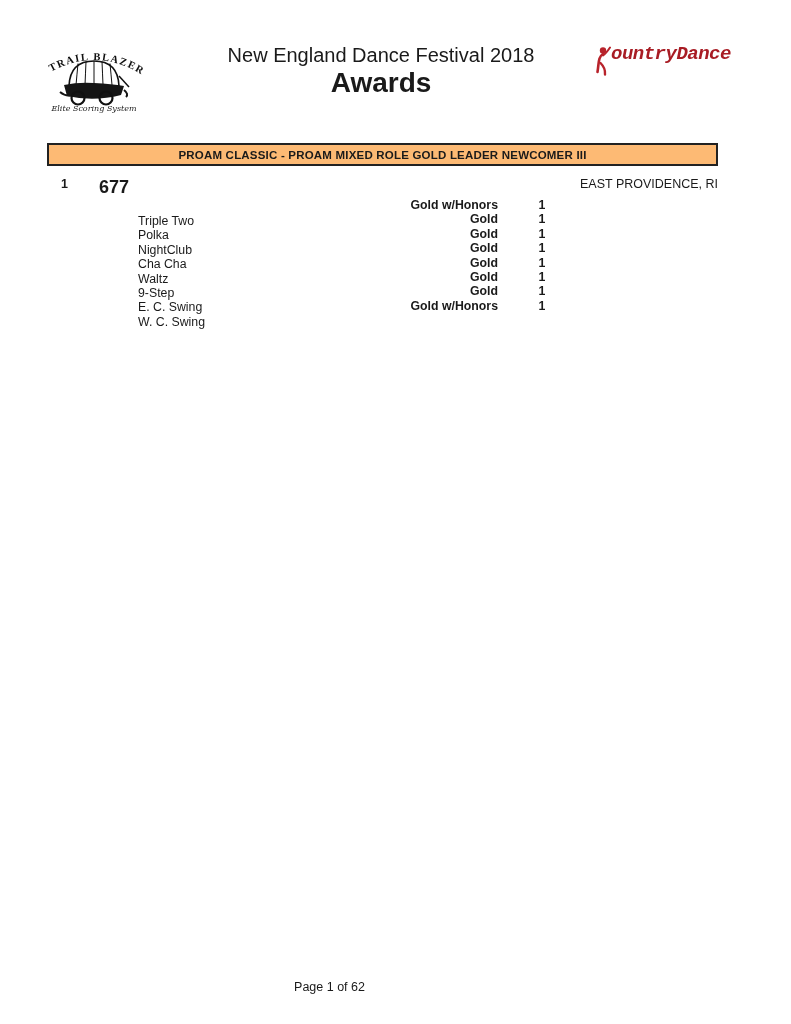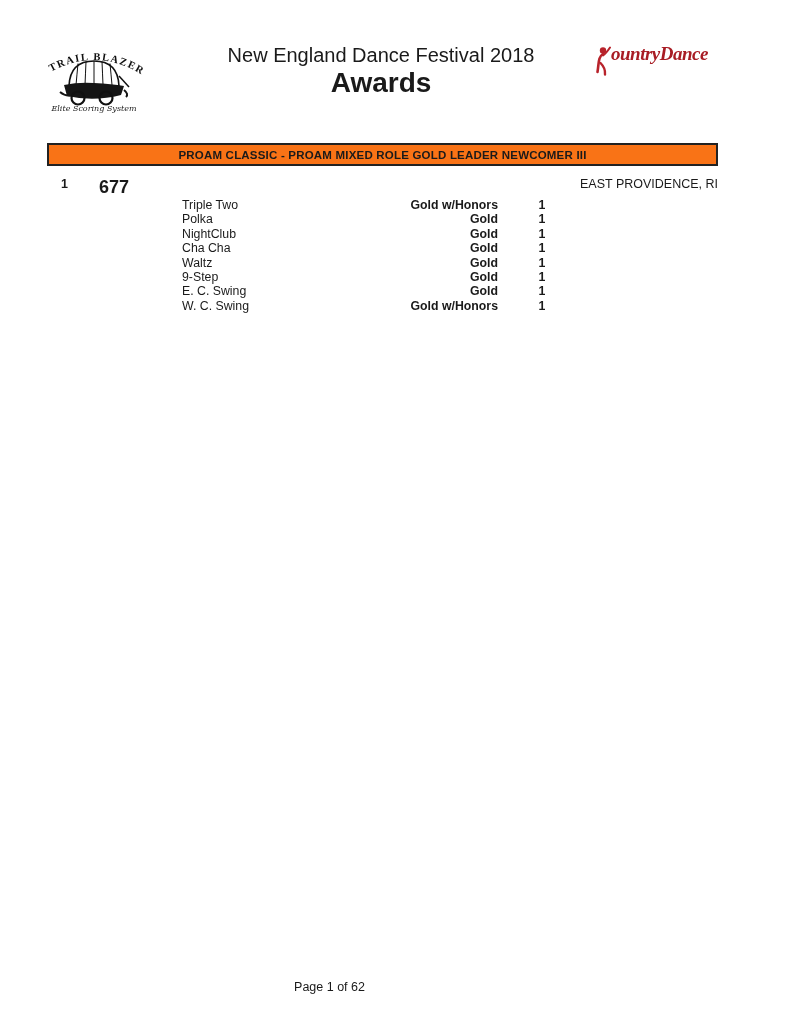--- a/index.html
+++ b/index.html
@@ -9,42 +9,42 @@
   
   .title-block{position:absolute;left:0;top:44px;width:762px;text-align:center;}
   .festival-title{font-size:20px;font-weight:400;}
   .awards-title{font-size:28px;font-weight:bold;}
 
   .left-logo{position:absolute;left:38px;top:40px;width:112px;height:78px;}
 
   .right-logo{position:absolute;left:594px;top:44px;width:128px;}
   .cd-line{display:flex;align-items:flex-start;}
   .cd-icon{flex:0 0 auto;margin-top:2px;}
-  .cd-text{font-family:Liberation Serif, serif;font-style:italic;font-weight:bold;
+  .cd-text{font-family:Liberation Mono, monospace;font-style:italic;font-weight:bold;
            font-size:19px;color:#a81c24;letter-spacing:-0.5px;line-height:1.1;}
   .director-text{font-size:22px;font-weight:bold;font-style:italic;color:#121212;
                  text-align:center;margin-top:-1px;padding-left:16px;letter-spacing:0.5px;}
 
   
   .section-box{position:absolute;left:47px;top:143px;width:671px;height:23px;
                border:2px solid #222;box-sizing:border-box;display:flex;align-items:center;
                justify-content:center;font-weight:bold;font-size:11.5px;letter-spacing:0.2px;
-               background:#f97316;}
+               background:#fdba74;}
 
   
   .entrant-place{position:absolute;left:61px;top:177px;font-weight:bold;font-size:12.5px;}
   .entrant-number{position:absolute;left:99px;top:177px;font-weight:bold;font-size:18px;}
   .entrant-name{position:absolute;left:137px;top:176px;font-weight:bold;font-style:italic;
                 text-decoration:underline;font-size:13px;}
   .entrant-city{position:absolute;right:73px;top:177px;font-size:12.5px;margin-left:33px;}
 
   
   .results{position:absolute;left:138px;top:198px;width:412px;font-size:12.3px;}
   .result-row{position:relative;height:14.4px;line-height:14.4px;}
-  .result-dance{position:absolute;left:0;top:0;white-space:nowrap;margin-left:44px;}
+  .result-dance{position:absolute;left:0;top:16px;white-space:nowrap;}
   .result-score{position:absolute;left:180px;top:0;width:180px;text-align:right;font-weight:bold;}
   .result-count{position:absolute;left:394px;top:0;width:20px;text-align:center;font-weight:bold;}
 
   
   .footer{position:absolute;left:0;top:980px;width:659px;text-align:center;font-size:12.5px;}
 </style>
 </head>
 <body>
 
 <div class="page">

